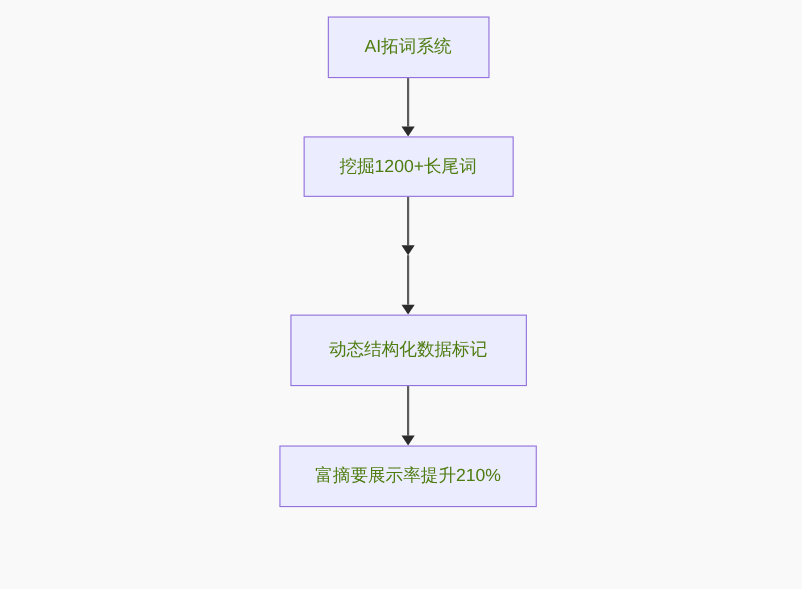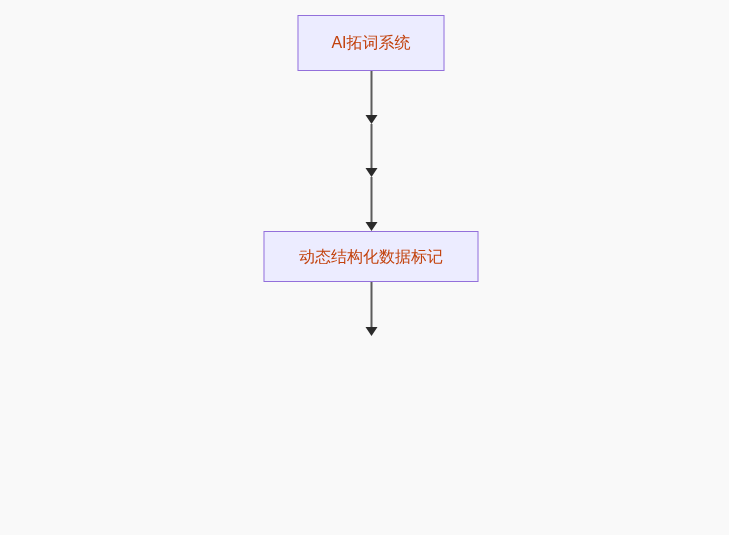--- a/index.html
+++ b/index.html
@@ -23,30 +23,30 @@
     flex-direction: column;
     align-items: center;
   }
   .node {
     box-sizing: border-box;
     background: #ECECFF;
     border: 1px solid #9370DB;
     display: flex;
     align-items: center;
     justify-content: center;
-    color: #c2410c;
+    color: #4d7c0f;
     font-size: 16px;
     line-height: 1;
     white-space: nowrap;
     height: 56px;
   }
   .node-1 { width: 147px; }
   .node-2 { width: 191px; height: 55px; }
   .node-3 { width: 223px; }
-  .node-4 { width: 215px; height: 51px; }
+  .node-4 { width: 215px; height: 65px; }
   .node-5 { width: 234px; }
   .arrow {
     display: flex;
     flex-direction: column;
     align-items: center;
     height: 53px;
   }
   .arrow-3, .arrow-4 { height: 54px; }
   .arrow .line {
     width: 2px;
@@ -68,20 +68,23 @@
 
   <div class="node node-1">
     <span>AI拓词系统</span>
   </div>
 
   <div class="arrow arrow-1">
     <div class="line"></div>
     <div class="head"></div>
   </div>
 
+  <div class="node node-2">
+    <span>挖掘1200+长尾词</span>
+  </div>
 
   <div class="arrow arrow-2">
     <div class="line"></div>
     <div class="head"></div>
   </div>
 
 
   <div class="arrow arrow-3">
     <div class="line"></div>
     <div class="head"></div>
@@ -89,14 +92,17 @@
 
   <div class="node node-4">
     <span>动态结构化数据标记</span>
   </div>
 
   <div class="arrow arrow-4">
     <div class="line"></div>
     <div class="head"></div>
   </div>
 
+  <div class="node node-5">
+    <span>富摘要展示率提升210%</span>
+  </div>
 
 </div>
 
 </body></html>

